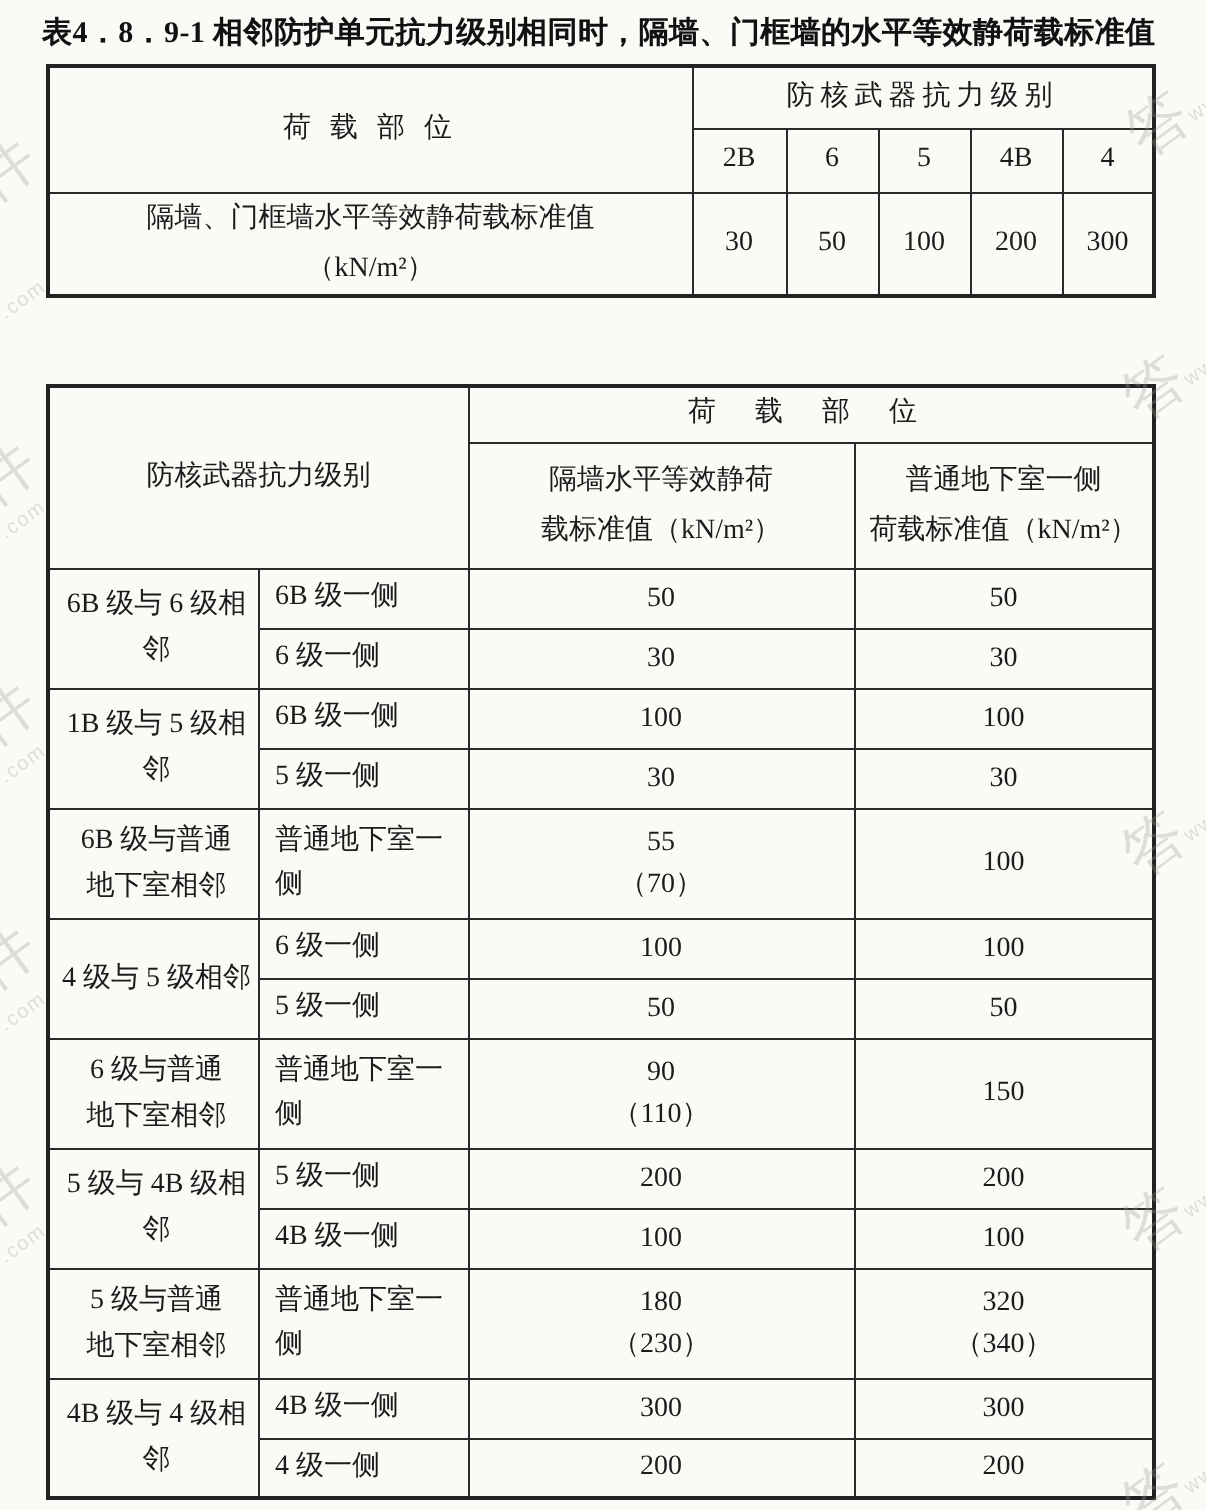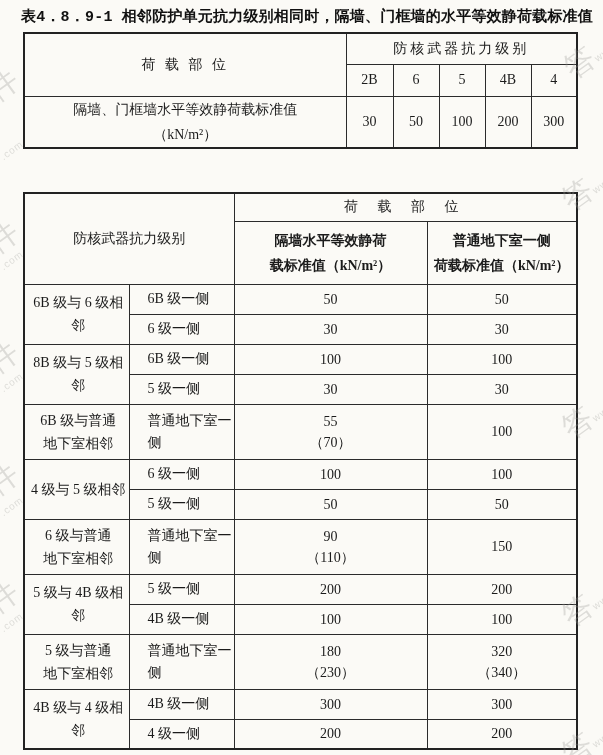--- a/index.html
+++ b/index.html
@@ -6,21 +6,21 @@
   .page{
     position:relative;
     width:603px;height:755px;
     background:#fbfaf6;
     overflow:hidden;
     font-family:"Liberation Serif","DejaVu Serif",serif;
     color:#1b1b1b;
   }
   .doc-title{
     position:absolute;
-    font-family:Liberation Mono, monospace;
+    font-family:Liberation Serif, serif;
     font-weight:700;
     font-size:15px;
     letter-spacing:0.2px;
     white-space:nowrap;
     color:#111;
   }
   .t1{left:21px;top:7px;}
   .t2{left:5px;top:164px;}
   table{
     position:absolute;
@@ -39,25 +39,25 @@
     line-height:22px;
     color:#1b1b1b;
   }
   table{border:2px solid #222;}
   .r28{height:28px;}
   .r31{height:31px;}
   .r32{height:32px;}
   .r50{height:50px;padding-left:21px;}
   .r30{height:30px;}
   .r55{height:55px;}
-  .r60{height:63px;font-weight:bold;}
+  .r60{height:63px;}
   .hdr{letter-spacing:3px;}
   .hdr-wide{letter-spacing:8px;}
   .grp{text-align:center;padding-left:3px;line-height:23px;}
-  .side{text-align:left;padding-left:18px;}
+  .side{text-align:left;padding-left:8px;}
   .lbl2line div{line-height:25px;}
   .val div{line-height:21px;}
   .wm-layer{
     position:absolute;left:0;top:0;width:603px;height:755px;
     pointer-events:none;z-index:5;
   }
   .wm{
     position:absolute;
     color:#9a9a96;
     opacity:0.30;
@@ -156,21 +156,21 @@
             <div></div>
           </td>
       <td class="val">
             <div>30</div>
             <div></div>
           </td>
     </tr>
 
     <tr class="r30">
       <td rowspan="2" class="grp">
-        <div>8B 级与 5 级相邻</div>
+        <div>1B 级与 5 级相邻</div>
             <div></div>
       </td>
       <td class="side">6B 级一侧</td>
       <td class="val">
             <div>100</div>
             <div></div>
           </td>
       <td class="val">
             <div>100</div>
             <div></div>

